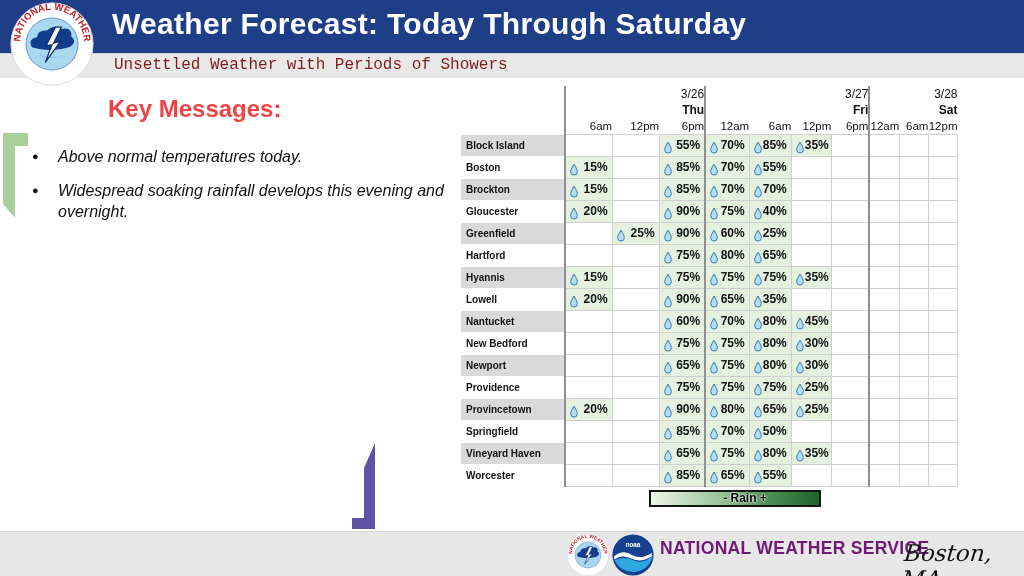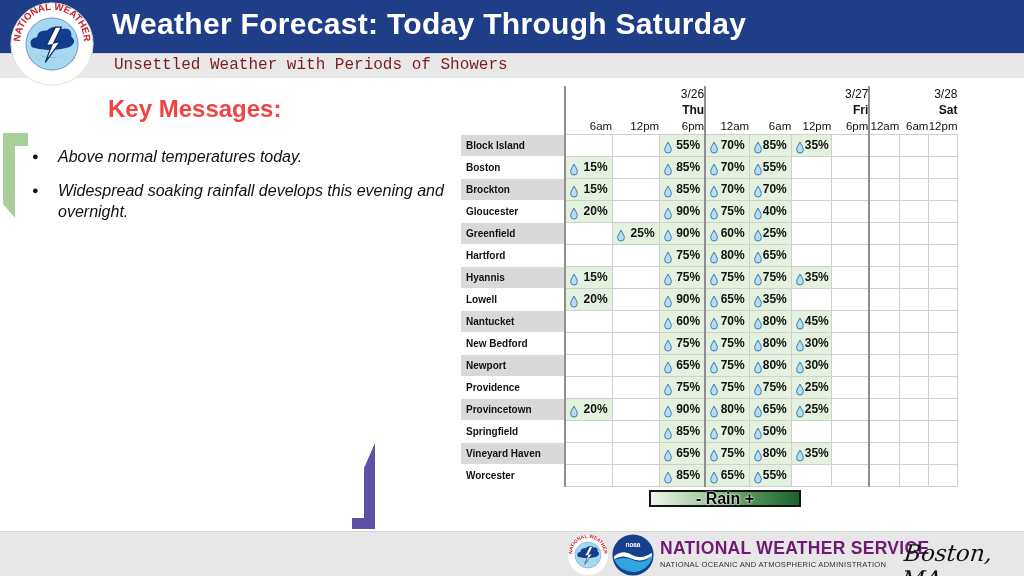--- a/index.html
+++ b/index.html
@@ -32,22 +32,22 @@
   .fc-tbl tr.hdr.time td{font-size:11.5px;}
   .fc-tbl td.gs{border-left:2px solid #8f8f8f !important;}
   .fc-tbl tbody td.cell{border:1px solid #cfcfcf;background:#fff;}
   .fc-tbl tbody td.cell.val{background:#e3f1de;text-align:right;padding-right:4px;}
   .fc-tbl tbody td.lbl{border-top:1px solid #fff;border-bottom:1px solid #fff;background:#fff;font-weight:bold;font-size:10px;padding-left:5px;}
   .fc-tbl tbody td.lbl.g{background:#d9d9d9;}
   .drop{float:left;margin:3px 0 0 3px;line-height:0;}
   .pct{font-weight:bold;}
   .legend{position:relative;margin:3px 0 0 188px;width:148px;height:13px;border:2px solid #141414;
           background:linear-gradient(90deg,#edf6e9 0%,#9cc69a 40%,#4d8f56 70%,#1d642c 100%);
-          text-align:center;font-size:16px;line-height:13px;font-weight:bold;color:#000;
-          text-shadow:0 0 2px #fff,0 0 2px #fff;}
+          text-align:center;font-size:12px;line-height:13px;font-weight:bold;color:#000;
+          text-shadow:0 0 2px #fff,0 0 2px #fff;padding-left:20px;}
 
   
   .footer{position:absolute;left:0;top:531px;width:1024px;height:45px;background:#e7e7e7;border-top:1px solid #d5d5d5;}
   .footer .nws-logo-sm{position:absolute;left:567px;top:2px;}
   .footer .noaa-logo{position:absolute;left:612px;top:2px;}
   .footer-text{position:absolute;left:660px;top:6px;}
   .footer-org{font-size:17.5px;font-weight:bold;color:#701a75;letter-spacing:.3px;}
   .footer-suborg{font-size:7.6px;color:#2e2e2e;letter-spacing:.25px;margin-top:1px;}
   .footer-office{position:absolute;left:903px;top:8px;font-size:23px;color:#111;
                  font-family:"DejaVu Serif",serif;font-style:italic;transform:skewX(-6deg);}
@@ -489,18 +489,17 @@
           <polygon points="54,30 43,52 50,51 42,72 60,47 52,49 61,30" fill="#fff" stroke="#0e2f6e" stroke-width="1.5"></polygon>
         </svg></div>
     <div class="noaa-logo" id="noaa-logo"><svg width="42" height="42" viewBox="0 0 100 100">
           <circle cx="50" cy="50" r="49" fill="#14408e"></circle>
           <path d="M6 62 Q30 52 50 62 Q72 74 97 52 A48 48 0 0 1 6 62 Z" fill="#2fa6de"></path>
           <path d="M5 53 Q27 36 48 50 Q66 62 95 45 L95 53 Q68 70 44 58 Q23 48 5 61 Z" fill="#fff"></path>
           <text x="50" y="31" text-anchor="middle" font-size="15" font-weight="bold" fill="#fff" font-family="Liberation Sans, sans-serif">noaa</text>
         </svg></div>
     <div class="footer-text">
       <div class="footer-org">NATIONAL WEATHER SERVICE</div>
-      <div class="footer-suborg">NATIONAL OCEANIC AND ATMOSPHERIC ADMINISTRATION</div>
     </div>
     <div class="footer-office">Boston, MA</div>
   </div>
 
 </div>
 
 </body></html>

